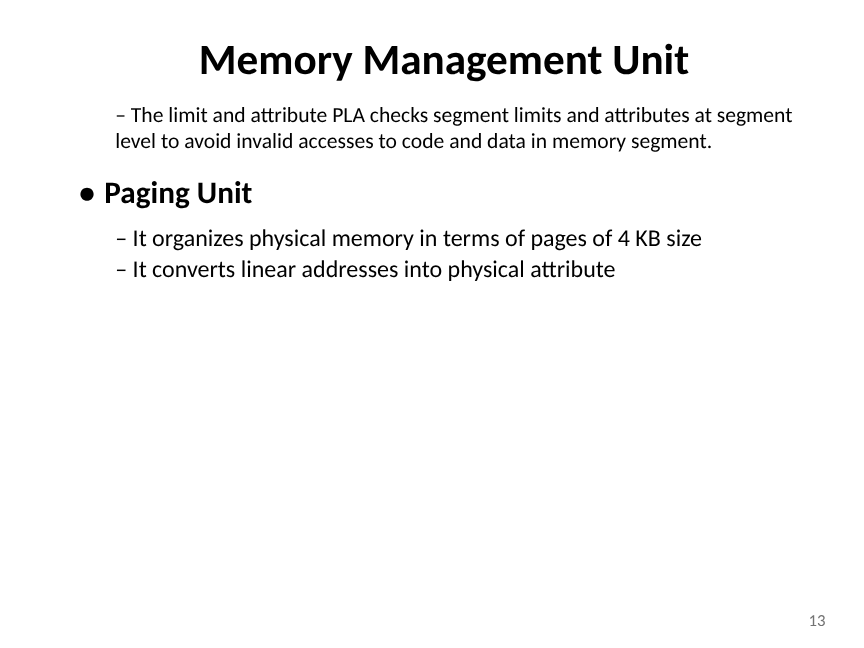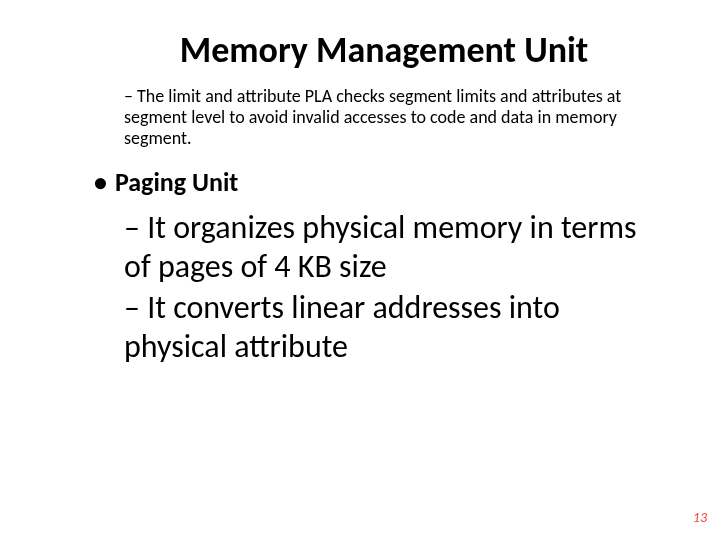--- a/index.html
+++ b/index.html
@@ -1,28 +1,28 @@
 <!DOCTYPE html>
 <html><head>
 <meta charset="utf-8">
 <style>
   * { margin: 0; padding: 0; box-sizing: border-box; }
   html, body { width: 720px; height: 540px; background: #fff; font-family: Calibri, Arial, sans-serif; color: #000; }
-  .slide { width: 720px; height: 540px; position: relative; padding: 28px 56px 0 84px; }
+  .slide { width: 720px; height: 540px; position: relative; padding: 28px 56px 0 56px; }
   .title { font-size: 36px; font-weight: 700; text-align: center; margin-bottom: 14px; margin-left: 20px; }
   .level2 { margin-left: 40px; margin-bottom: 12px; }
   .level2-item { font-size: 18px; line-height: 1.18; }
   .level2-item .dash { display: inline-block; }
   .level1 { margin-left: 10px; margin-bottom: 10px; margin-top: 16px; }
   .level1-item { font-size: 26px; font-weight: 700; line-height: 1.25; }
   .level1-item .bullet { display: inline-block; margin-right: 8px; }
   .sublist { margin-left: 40px; }
-  .sub-item { font-size: 32px; line-height: 1.22; margin-bottom: 2px; }
+  .sub-item { font-size: 20px; line-height: 1.22; margin-bottom: 2px; }
   .sub-item .dash { display: inline-block; }
-  .pagenum { position: absolute; right: 13px; bottom: 14px; font-size: 14px; color: #ef4444; font-style: italic; }
+  .pagenum { position: absolute; right: 32px; bottom: 14px; font-size: 14px; color: #737373; }
 </style>
 </head>
 <body>
 
 <div class="slide">
   <h1 class="title">Memory Management Unit</h1>
 
   <div class="level2">
     <div class="level2-item">
       <span class="dash">–</span><span> The limit and attribute PLA checks segment limits and attributes at segment level to avoid invalid accesses to code and data in memory segment.</span>

